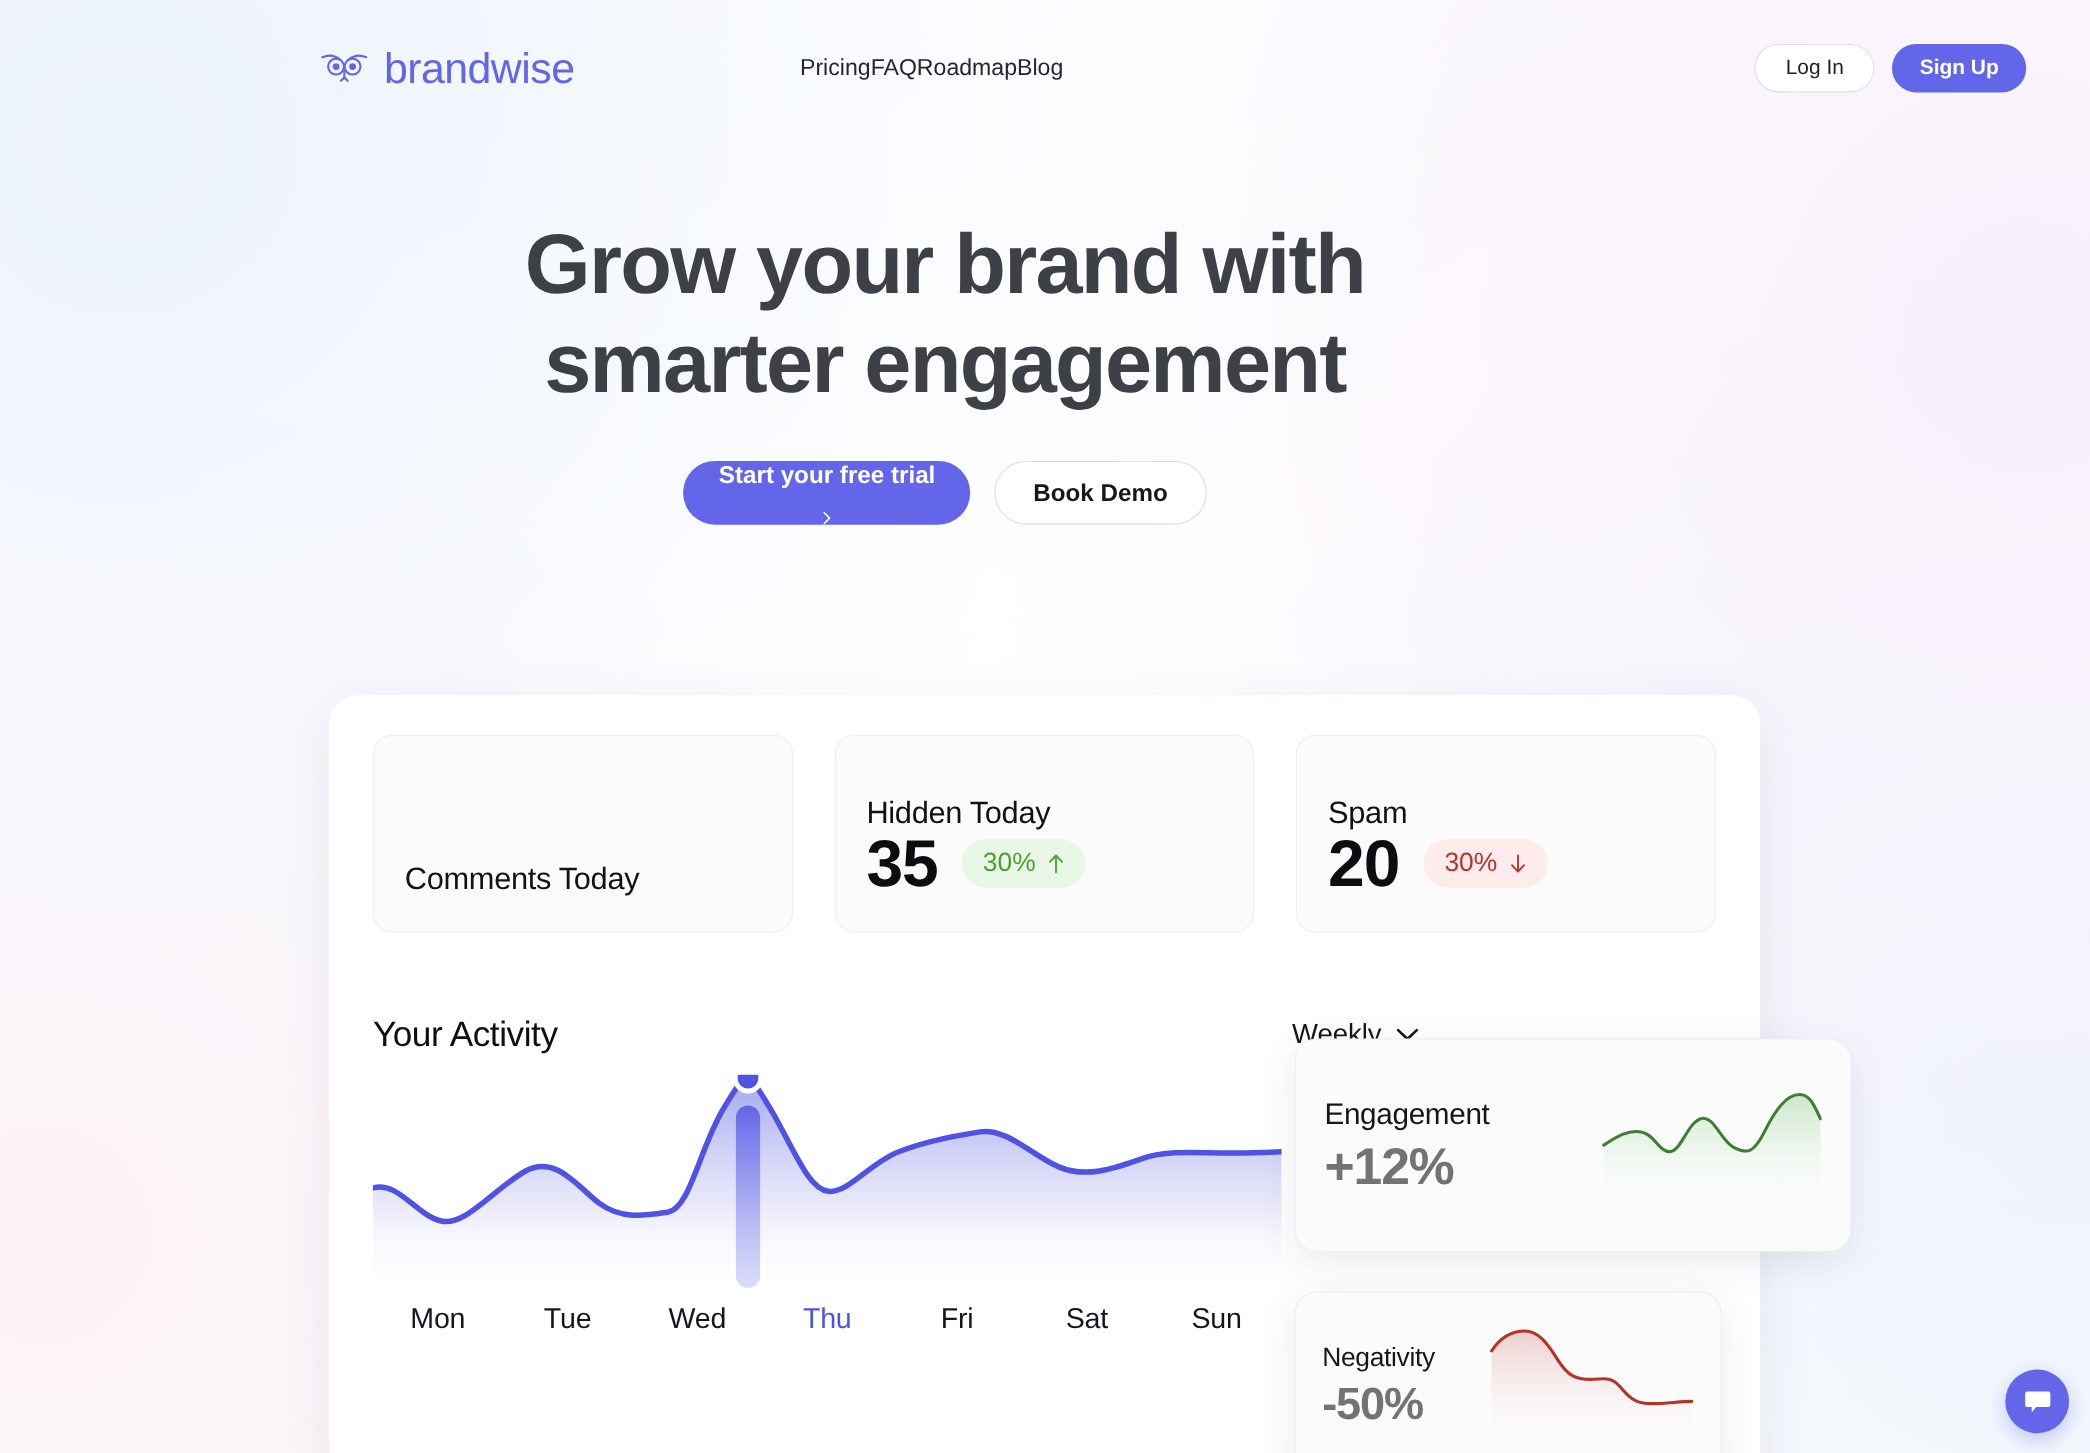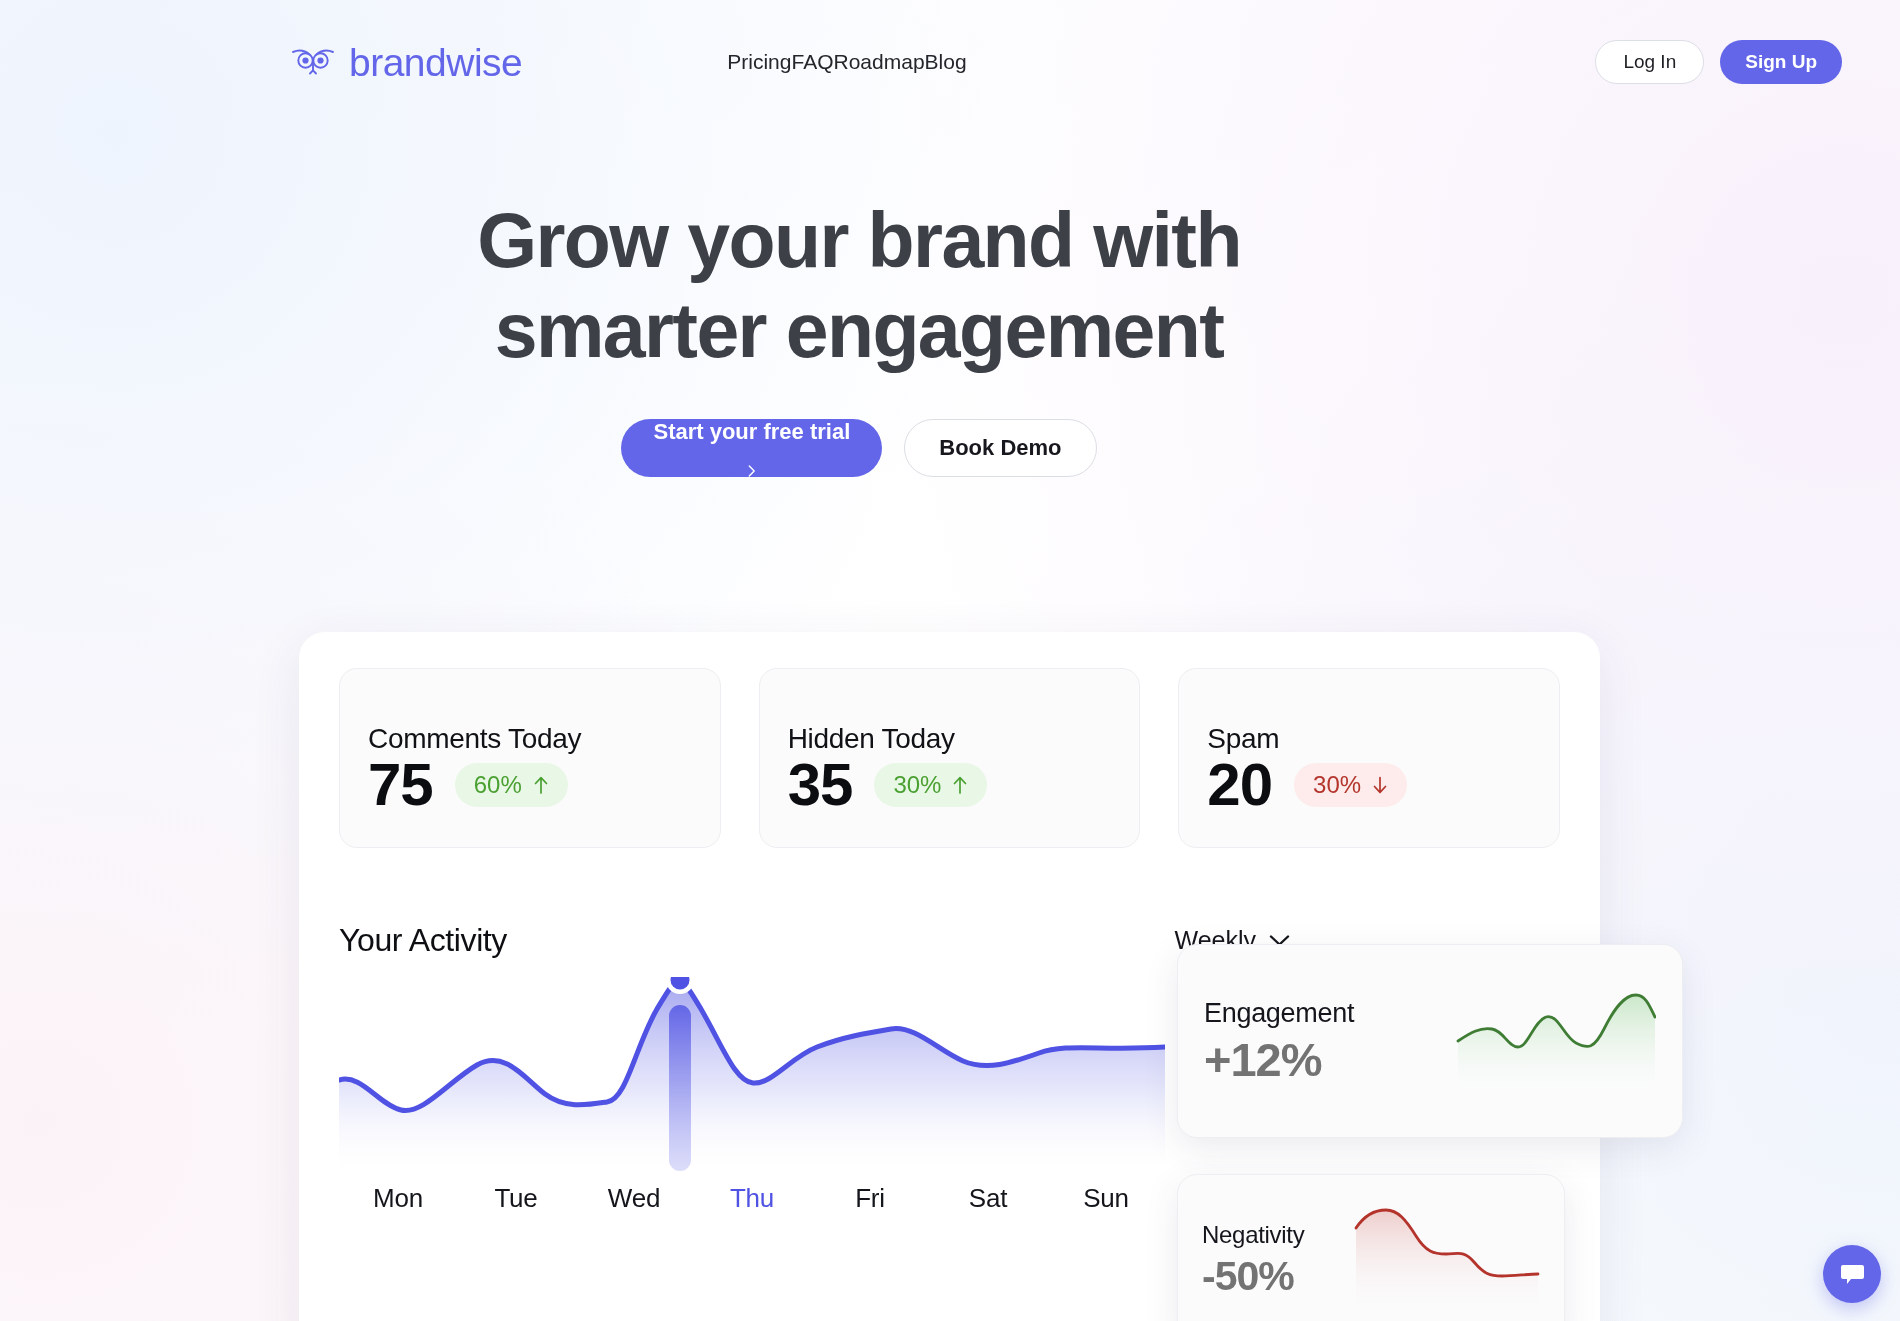--- a/index.html
+++ b/index.html
@@ -361,29 +361,20 @@
       <button class="btn-demo">Book Demo</button>
     </div>
   </div>
 
   <div class="dash">
 
     <div class="stats">
 
       <div class="stat-card">
         <div class="stat-label">Comments Today</div>
-        <div class="stat-row">
-          <div class="stat-value">75</div>
-          <div class="badge up">
-            <span>60%</span>
-            <svg class="arrow" viewBox="0 0 16 20">
-              <path d="M8 18 L 8 3 M2.5 8.5 L 8 2.6 L 13.5 8.5" fill="none" stroke="#4ba032" stroke-width="1.7" stroke-linecap="round" stroke-linejoin="round"></path>
-            </svg>
-          </div>
-        </div>
       </div>
 
       <div class="stat-card">
         <div class="stat-label">Hidden Today</div>
         <div class="stat-row">
           <div class="stat-value">35</div>
           <div class="badge up">
             <span>30%</span>
             <svg class="arrow" viewBox="0 0 16 20">
               <path d="M8 18 L 8 3 M2.5 8.5 L 8 2.6 L 13.5 8.5" fill="none" stroke="#4ba032" stroke-width="1.7" stroke-linecap="round" stroke-linejoin="round"></path>

